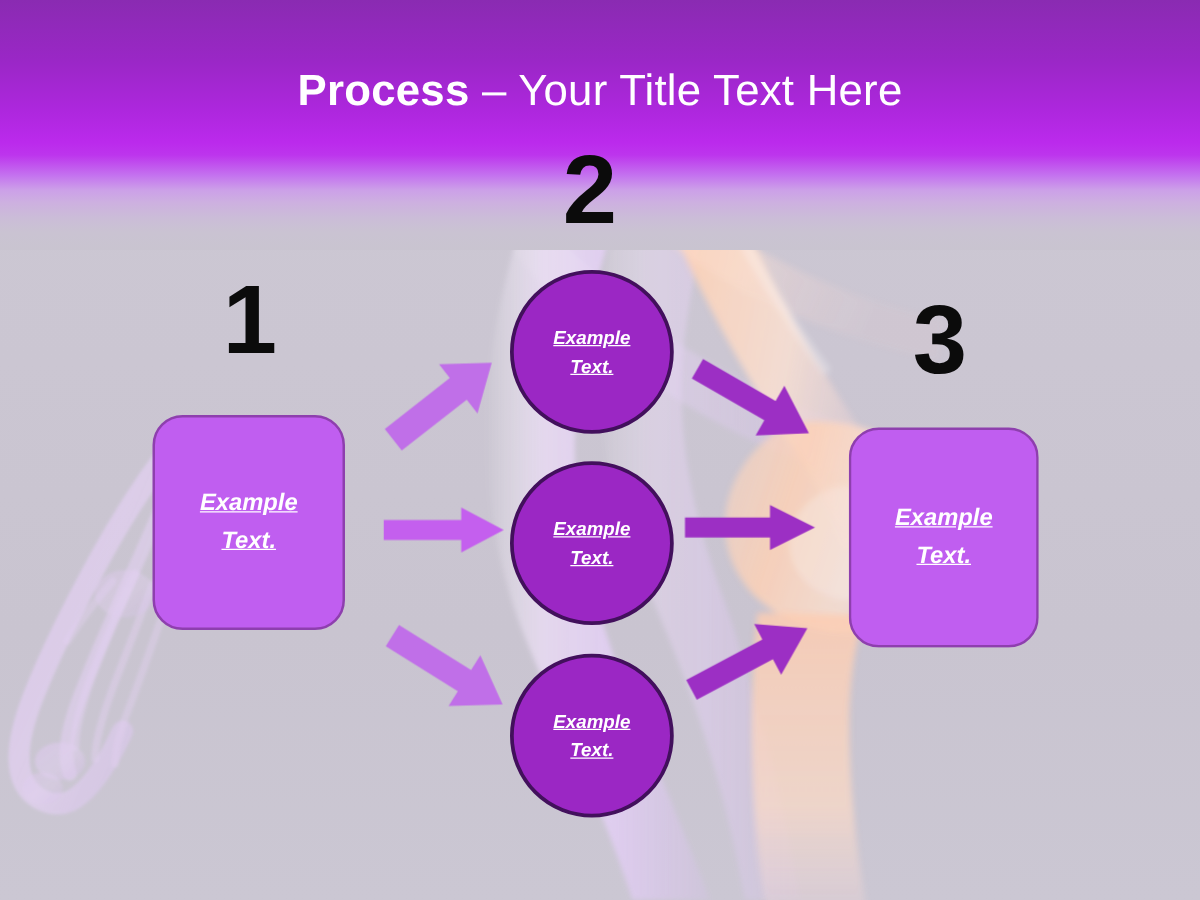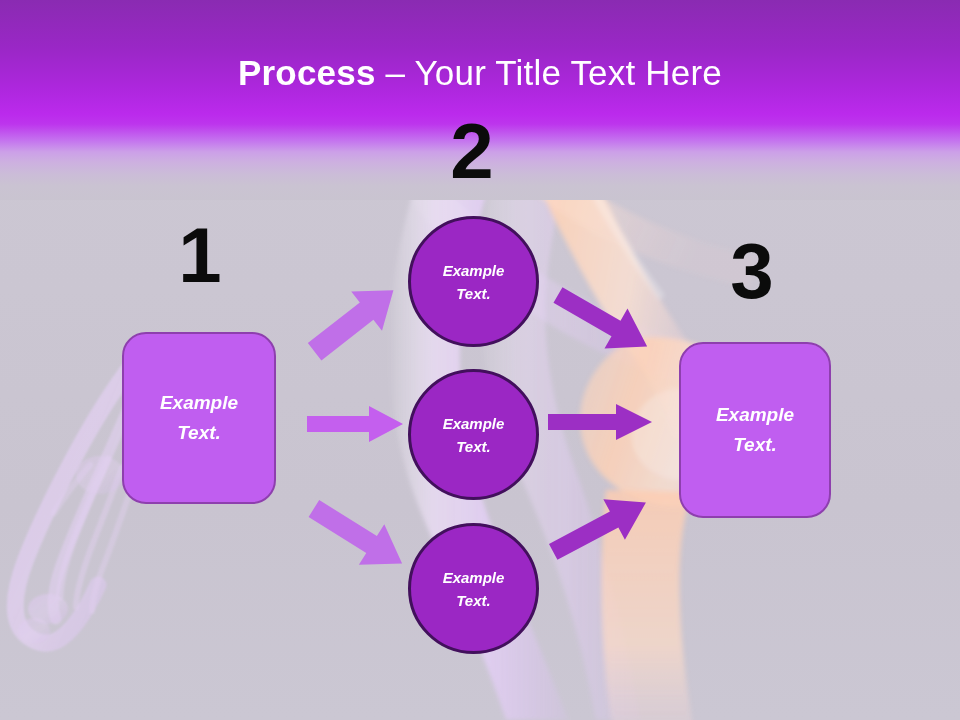--- a/index.html
+++ b/index.html
@@ -178,21 +178,21 @@
     overflow: visible;
     pointer-events: none;
   }
   #arrow-l-up    { left: 300px; top: 278px;  width: 108px; height: 86px; }
   #arrow-l-mid   { left: 305px; top: 404px;  width: 100px; height: 40px; }
   #arrow-l-down  { left: 302px; top: 500px;  width: 112px; height: 72px; }
   #arrow-r-down  { left: 548px; top: 288px;  width: 110px; height: 66px; }
   #arrow-r-mid   { left: 546px; top: 402px;  width: 108px; height: 40px; }
   #arrow-r-up    { left: 544px; top: 494px;  width: 112px; height: 66px; }
 
-  .lbl-line { display: block; }
+  .lbl-line { display: block; text-decoration: underline; }
 </style>
 </head>
 <body>
 
 <div id="slide">
 
   <div class="bg-base"></div>
 
   <svg class="xray-hand" viewBox="0 0 230 300">
     <defs>

